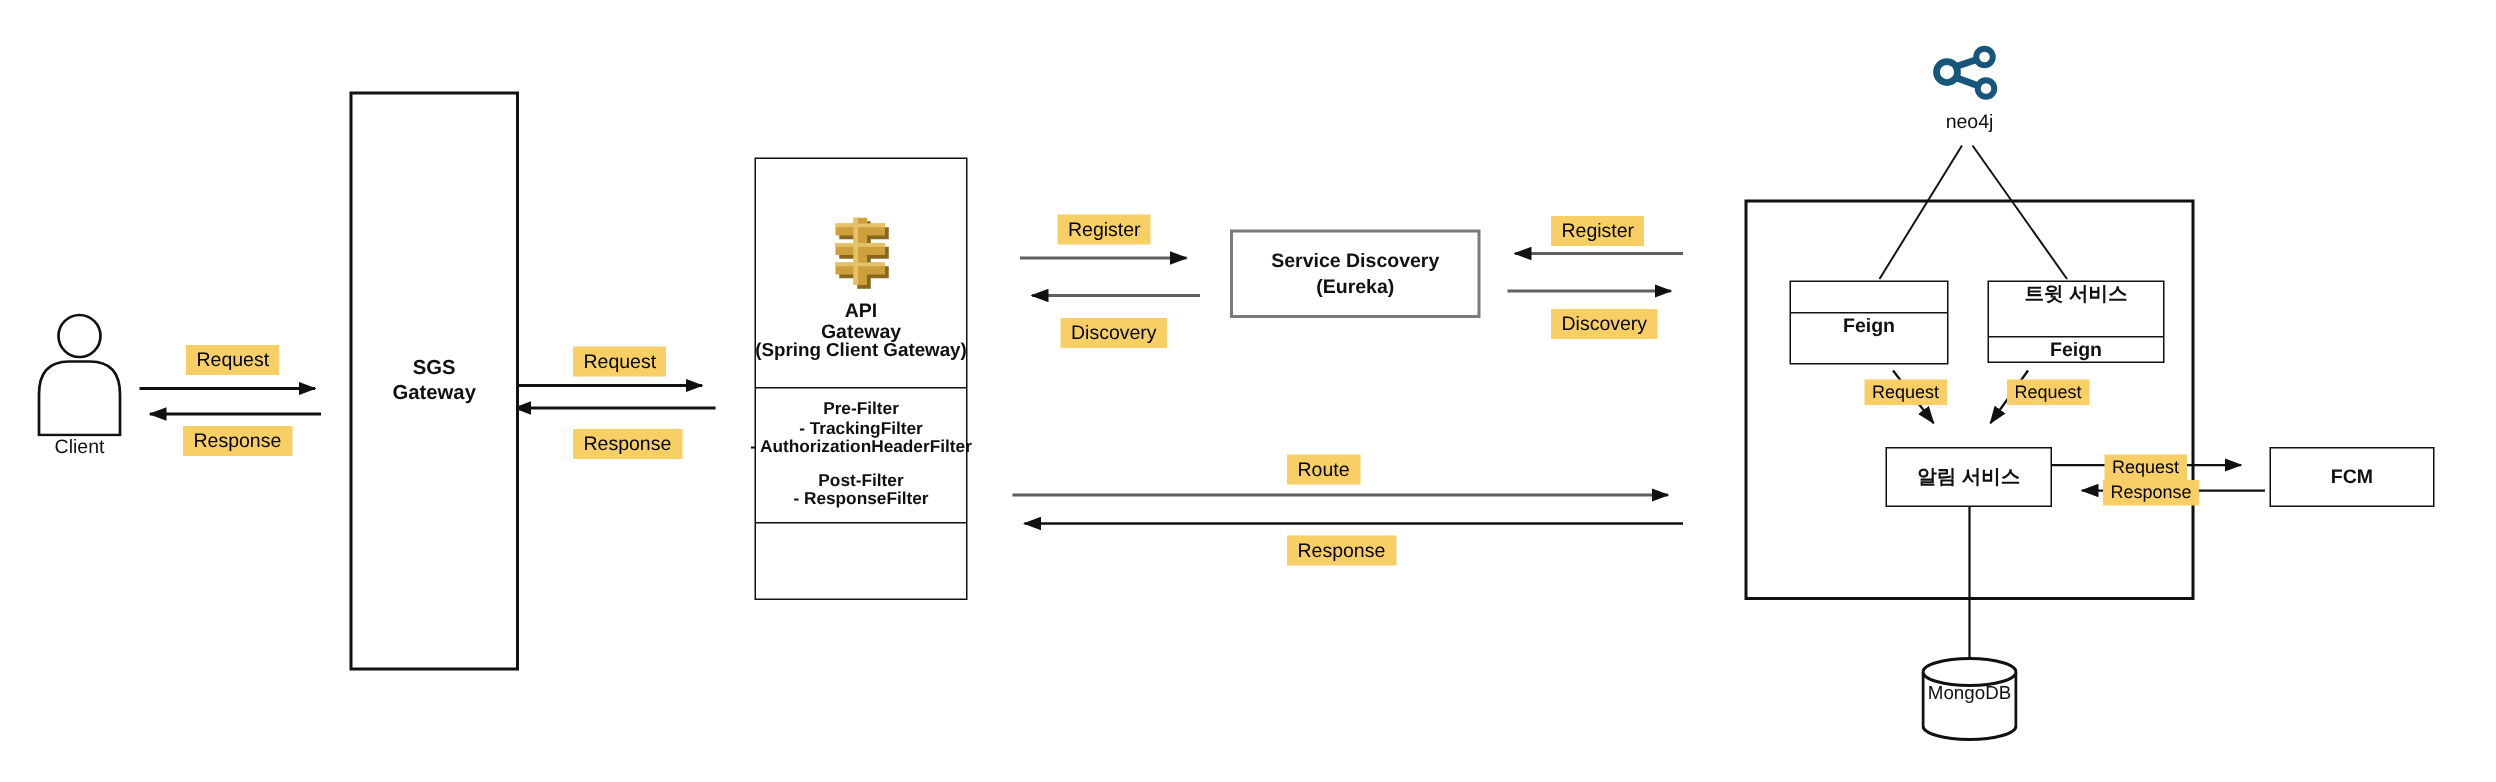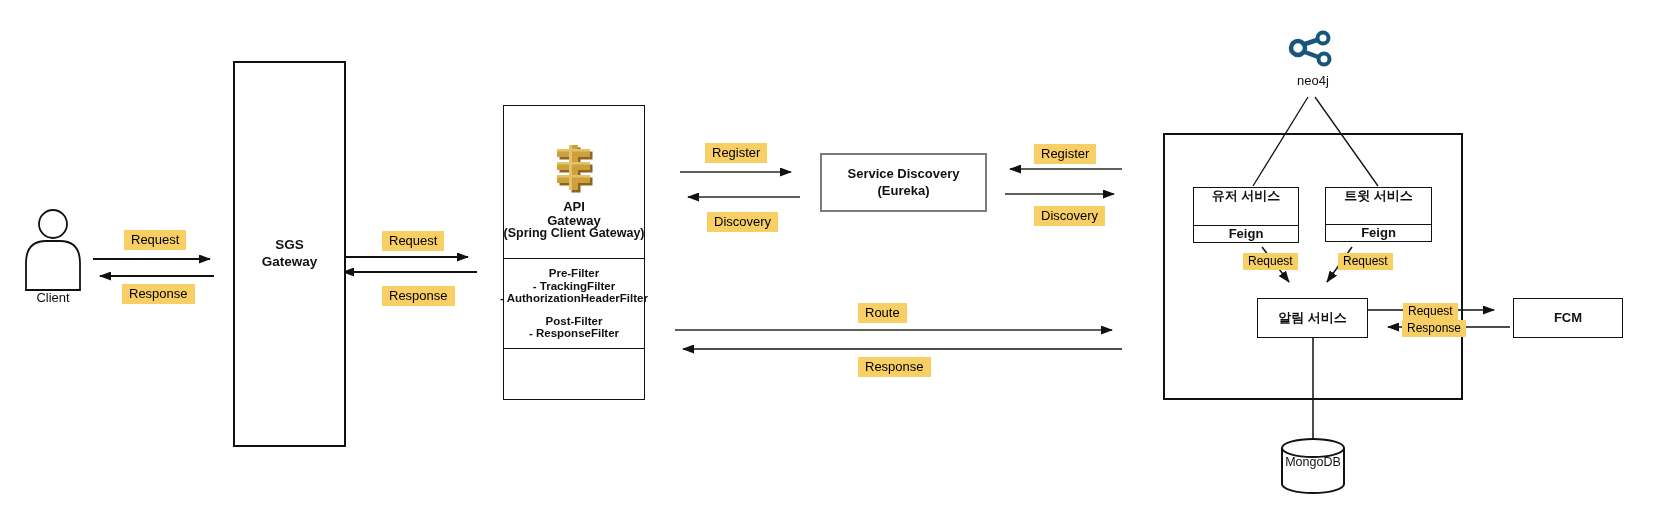--- a/index.html
+++ b/index.html
@@ -147,25 +147,24 @@
     <line x1="14" y1="22" x2="33" y2="29" stroke="#17567B" stroke-width="4.5"></line>
     <circle cx="10" cy="19" r="7" fill="#fff" stroke="#17567B" stroke-width="4.5"></circle>
     <circle cx="35" cy="9" r="5.5" fill="#fff" stroke="#17567B" stroke-width="4"></circle>
     <circle cx="36" cy="30" r="5.5" fill="#fff" stroke="#17567B" stroke-width="4"></circle>
   </svg>
   <div class="plain-label" style="left:1288px;top:73px;width:50px;z-index:2;">neo4j</div>
 
   <div class="node thick hollow" style="left:1163px;top:133px;width:300px;height:267px;z-index:1;"></div>
 
   <div class="node" style="left:1193px;top:187px;width:106px;height:56px;z-index:2;justify-content:flex-start;">
-    <div class="svc-title">유저 서비스</div>
     <div class="svc-sub">Feign</div>
   </div>
 
-  <div class="node" style="left:1325px;top:187px;width:107px;height:55px;z-index:2;justify-content:flex-start;">
+  <div class="node" style="left:1325px;top:187px;width:118px;height:55px;z-index:2;justify-content:flex-start;">
     <div class="svc-title">트윗 서비스</div>
     <div class="svc-sub">Feign</div>
   </div>
 
   <div class="node" style="left:1257px;top:298px;width:111px;height:40px;z-index:2;">
     <div>알림 서비스</div>
   </div>
 
   <div class="node" style="left:1513px;top:298px;width:110px;height:40px;z-index:2;">
     <div>FCM</div>

